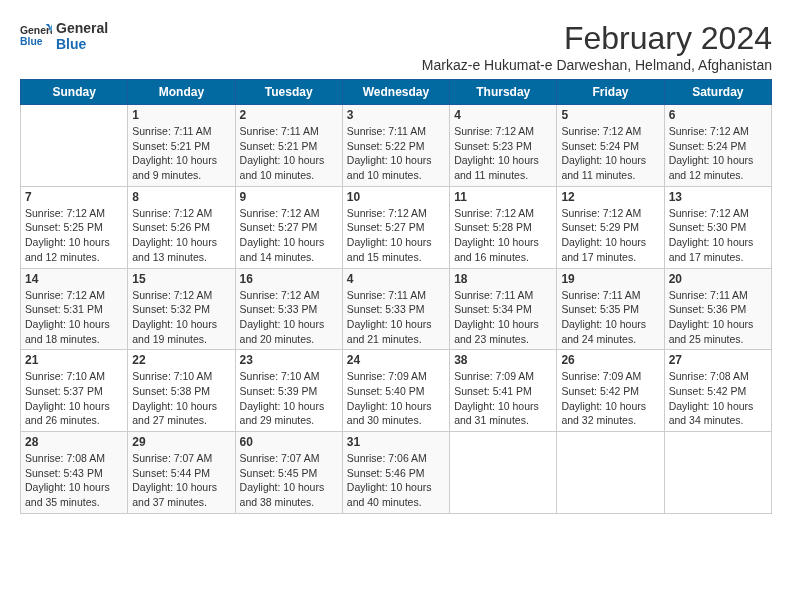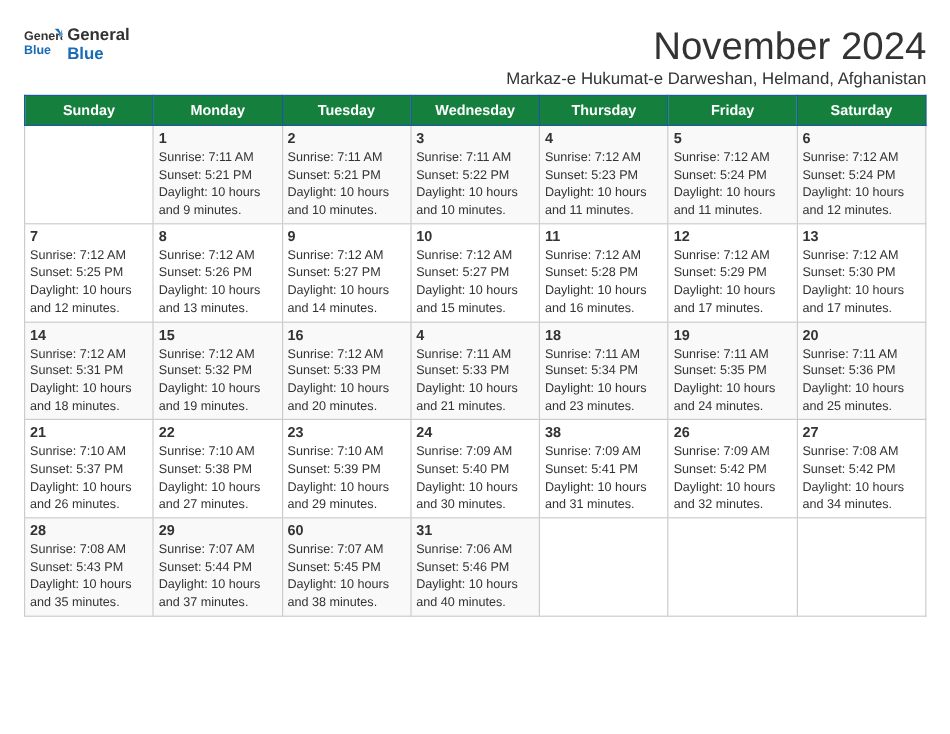--- a/index.html
+++ b/index.html
@@ -37,21 +37,21 @@
       font-size: 14px;
       color: #333;
       font-weight: normal;
     }
     table {
       width: 100%;
       border-collapse: collapse;
       font-size: 11px;
     }
     thead th {
-      background-color: #15803d;
+      background-color: #0369a1;
       color: #fff;
       text-align: center;
       padding: 5px 2px;
       font-size: 12px;
       border: 1px solid #1a5a9a;
     }
     tbody td {
       border: 1px solid #ccc;
       vertical-align: top;
       padding: 3px 4px;
@@ -90,21 +90,21 @@
       <text x="0" y="28" font-size="13" font-weight="bold" fill="#1a6bb5">Blue</text>
       <polygon points="32,2 40,10 36,2" fill="#1a6bb5"></polygon>
       <polygon points="36,10 40,2 40,10" fill="#4a9dd5"></polygon>
     </svg>
     <div>
       <div style="font-size:14px; font-weight:bold; color:#333;">General</div>
       <div style="font-size:14px; font-weight:bold; color:#1a6bb5;">Blue</div>
     </div>
   </div>
   <div class="title-block">
-    <div class="month-title">November 2024</div>
+    <div class="month-title">February 2024</div>
     <div class="subtitle">Markaz-e Hukumat-e Darweshan, Helmand, Afghanistan</div>
   </div>
 </div>
 
 <table>
   <thead>
     <tr>
       <th>Sunday</th>
       <th>Monday</th>
       <th>Tuesday</th>

